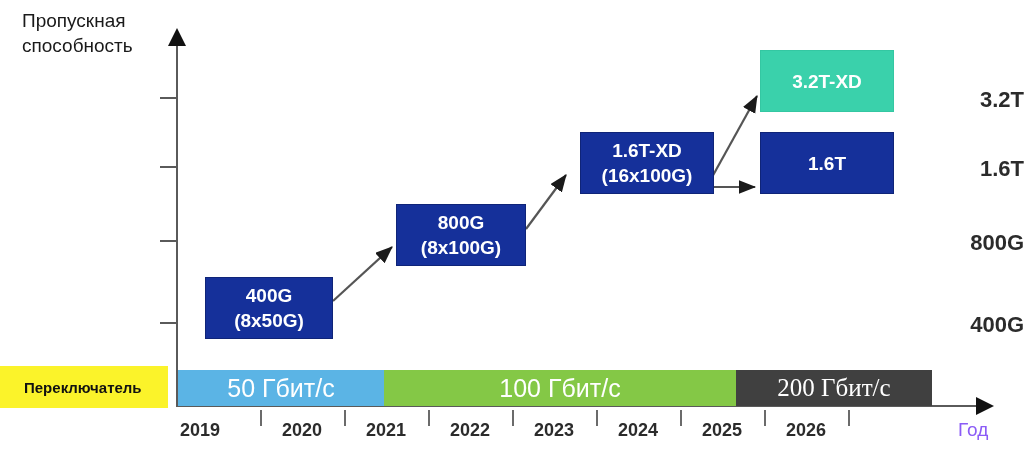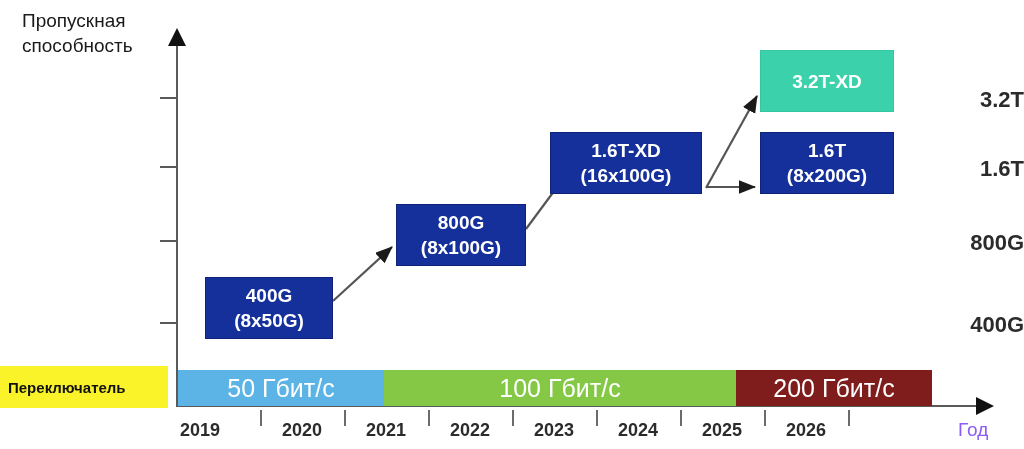--- a/index.html
+++ b/index.html
@@ -70,31 +70,31 @@
   .node-line{display:block;}
 
   
   .conn-svg{position:absolute;left:0;top:0;width:1024px;height:449px;pointer-events:none;}
 
   
   #serdes-label{
     position:absolute;left:0px;top:366px;width:168px;height:42px;
     background:#fbf32a;
     display:flex;flex-direction:column;justify-content:center;
-    padding-left:8px;box-sizing:border-box;
+    padding-left:24px;box-sizing:border-box;
     font-size:15px;line-height:19px;font-weight:700;color:#111;
   }
   .serdes-seg{
     position:absolute;top:370px;height:36px;
     display:flex;align-items:center;justify-content:center;
     color:#ffffff;font-size:25px;font-weight:400;
   }
   .seg-blue{background:#5bb4e5;}
   .seg-green{background:#84c846;}
-  .seg-orange{background:#7f1d1d;}
+  .seg-orange{background:#404040;font-family:Liberation Serif, serif;}
 </style>
 </head>
 <body>
 
 <div id="root">
 
   <div class="y-axis-title">Пропускная
 способность</div>
 
   <div class="axis-line" id="y-axis"></div>
@@ -128,32 +128,31 @@
   <div class="node-box navy" style="left:205px;top:277px;width:128px;height:62px">
     <span class="node-line">400G</span>
     <span class="node-line">(8x50G)</span>
   </div>
 
   <div class="node-box navy" style="left:396px;top:204px;width:130px;height:62px">
     <span class="node-line">800G</span>
     <span class="node-line">(8x100G)</span>
   </div>
 
-  <div class="node-box navy" style="left:550px;top:132px;width:152px;height:62px">
+  <div class="node-box navy" style="left:580px;top:132px;width:134px;height:62px">
     <span class="node-line">1.6T-XD</span>
     <span class="node-line">(16x100G)</span>
   </div>
 
   <div class="node-box teal" style="left:760px;top:50px;width:134px;height:62px">
     <span class="node-line">3.2T-XD</span>
   </div>
 
   <div class="node-box navy" style="left:760px;top:132px;width:134px;height:62px">
     <span class="node-line">1.6T</span>
-    <span class="node-line">(8x200G)</span>
   </div>
 
   <div id="serdes-label">
     <span>Переключатель</span>
   </div>
 
   <div class="serdes-seg seg-blue" style="left:178px;width:206px">50 Гбит/с</div>
   <div class="serdes-seg seg-green" style="left:384px;width:352px">100 Гбит/с</div>
   <div class="serdes-seg seg-orange" style="left:736px;width:196px">200 Гбит/с</div>
 

